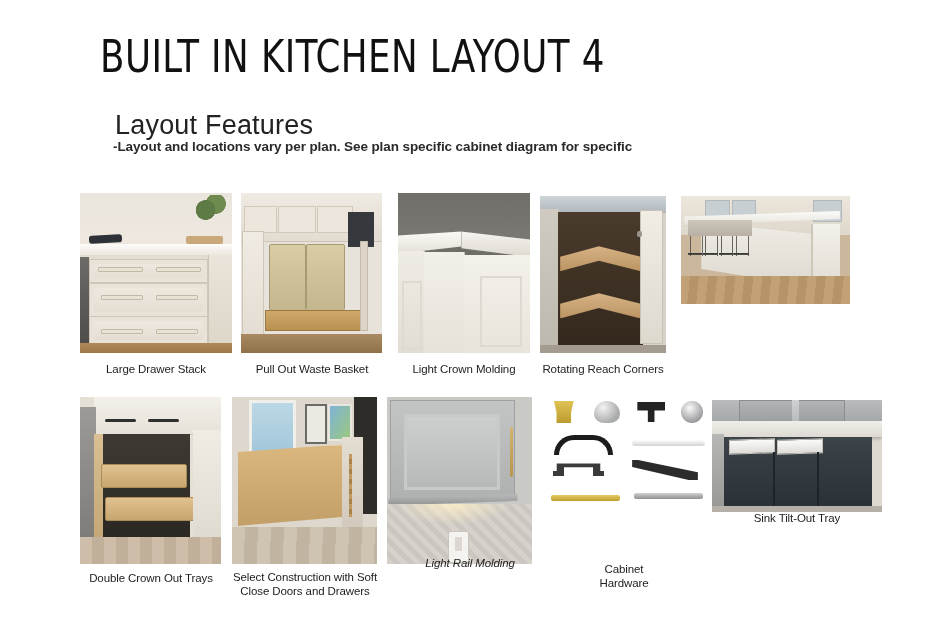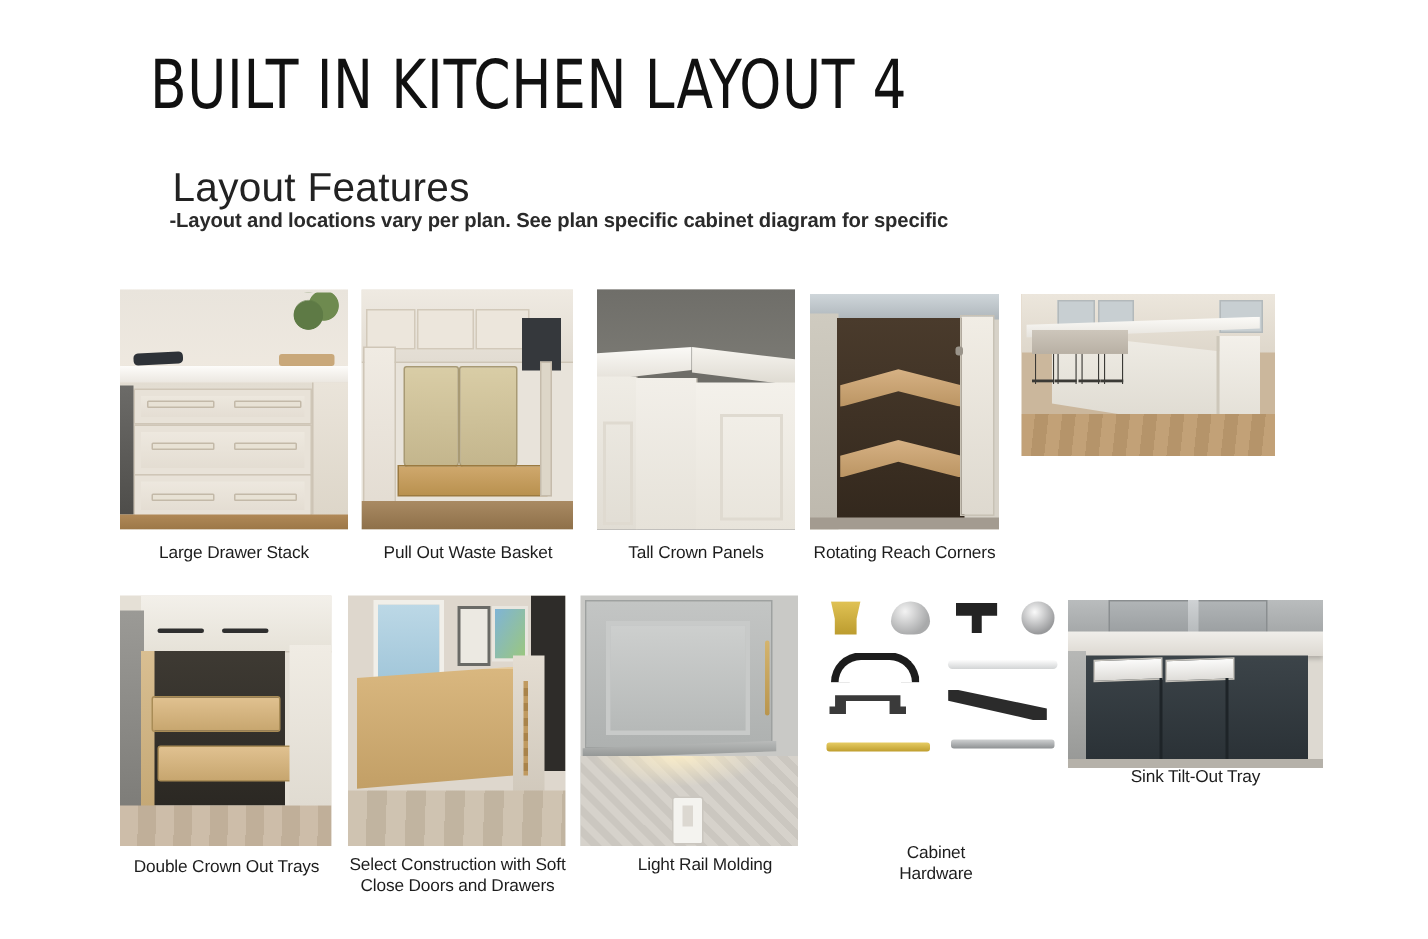--- a/index.html
+++ b/index.html
@@ -368,21 +368,21 @@
     <div class="layer ceiling"></div>
     <div class="layer crownL"></div>
     <div class="layer crownR"></div>
     <div class="layer cabL"></div>
     <div class="layer cabM"></div>
     <div class="layer cabR"></div>
     <div class="layer panel pR"></div>
     <div class="layer panel pL"></div>
   </div>
   <div class="caption" style="left:398px; top:363px; width:132px;">
-    <span class="ln">Tall Crown Panels</span>
+    <span class="ln">Light Crown Molding</span>
   </div>
 </div>
 
 <div class="tile">
   <div class="photo" id="photo-rotating-reach-corners" style="left:540px; top:196px; width:126px; height:157px;">
     <div class="layer counter"></div>
     <div class="layer wallL"></div>
     <div class="layer cavity"></div>
     <div class="layer shelf s1"></div>
     <div class="layer shelf s2"></div>
@@ -455,21 +455,21 @@
     <div class="layer cabbody"></div>
     <div class="layer cabpanel"></div>
     <div class="layer pull"></div>
     <div class="layer rail"></div>
     <div class="layer backsplash"></div>
     <div class="layer glow"></div>
     <div class="layer switch">
         <i></i>
       </div>
   </div>
-  <div class="caption" style="left:375px; top:571px; width:190px;">
+  <div class="caption" style="left:375px; top:557px; width:190px;font-style:italic;">
     <span class="ln">Light Rail Molding</span>
   </div>
 </div>
 
 <div class="tile">
   <div class="photo" id="photo-cabinet-hardware" style="left:537px; top:395px; width:173px; height:118px;">
     <div class="hw hw-knob-square" style="left:8%; top:5%; width:15%; height:19%;"></div>
     <div class="hw hw-knob-round" style="left:33%; top:5%; width:15%; height:19%;"></div>
     <div class="hw hw-knob-t" style="left:58%; top:6%; width:16%; height:17%;"></div>
     <div class="hw hw-knob-oval" style="left:83%; top:5%; width:13%; height:19%;"></div>

